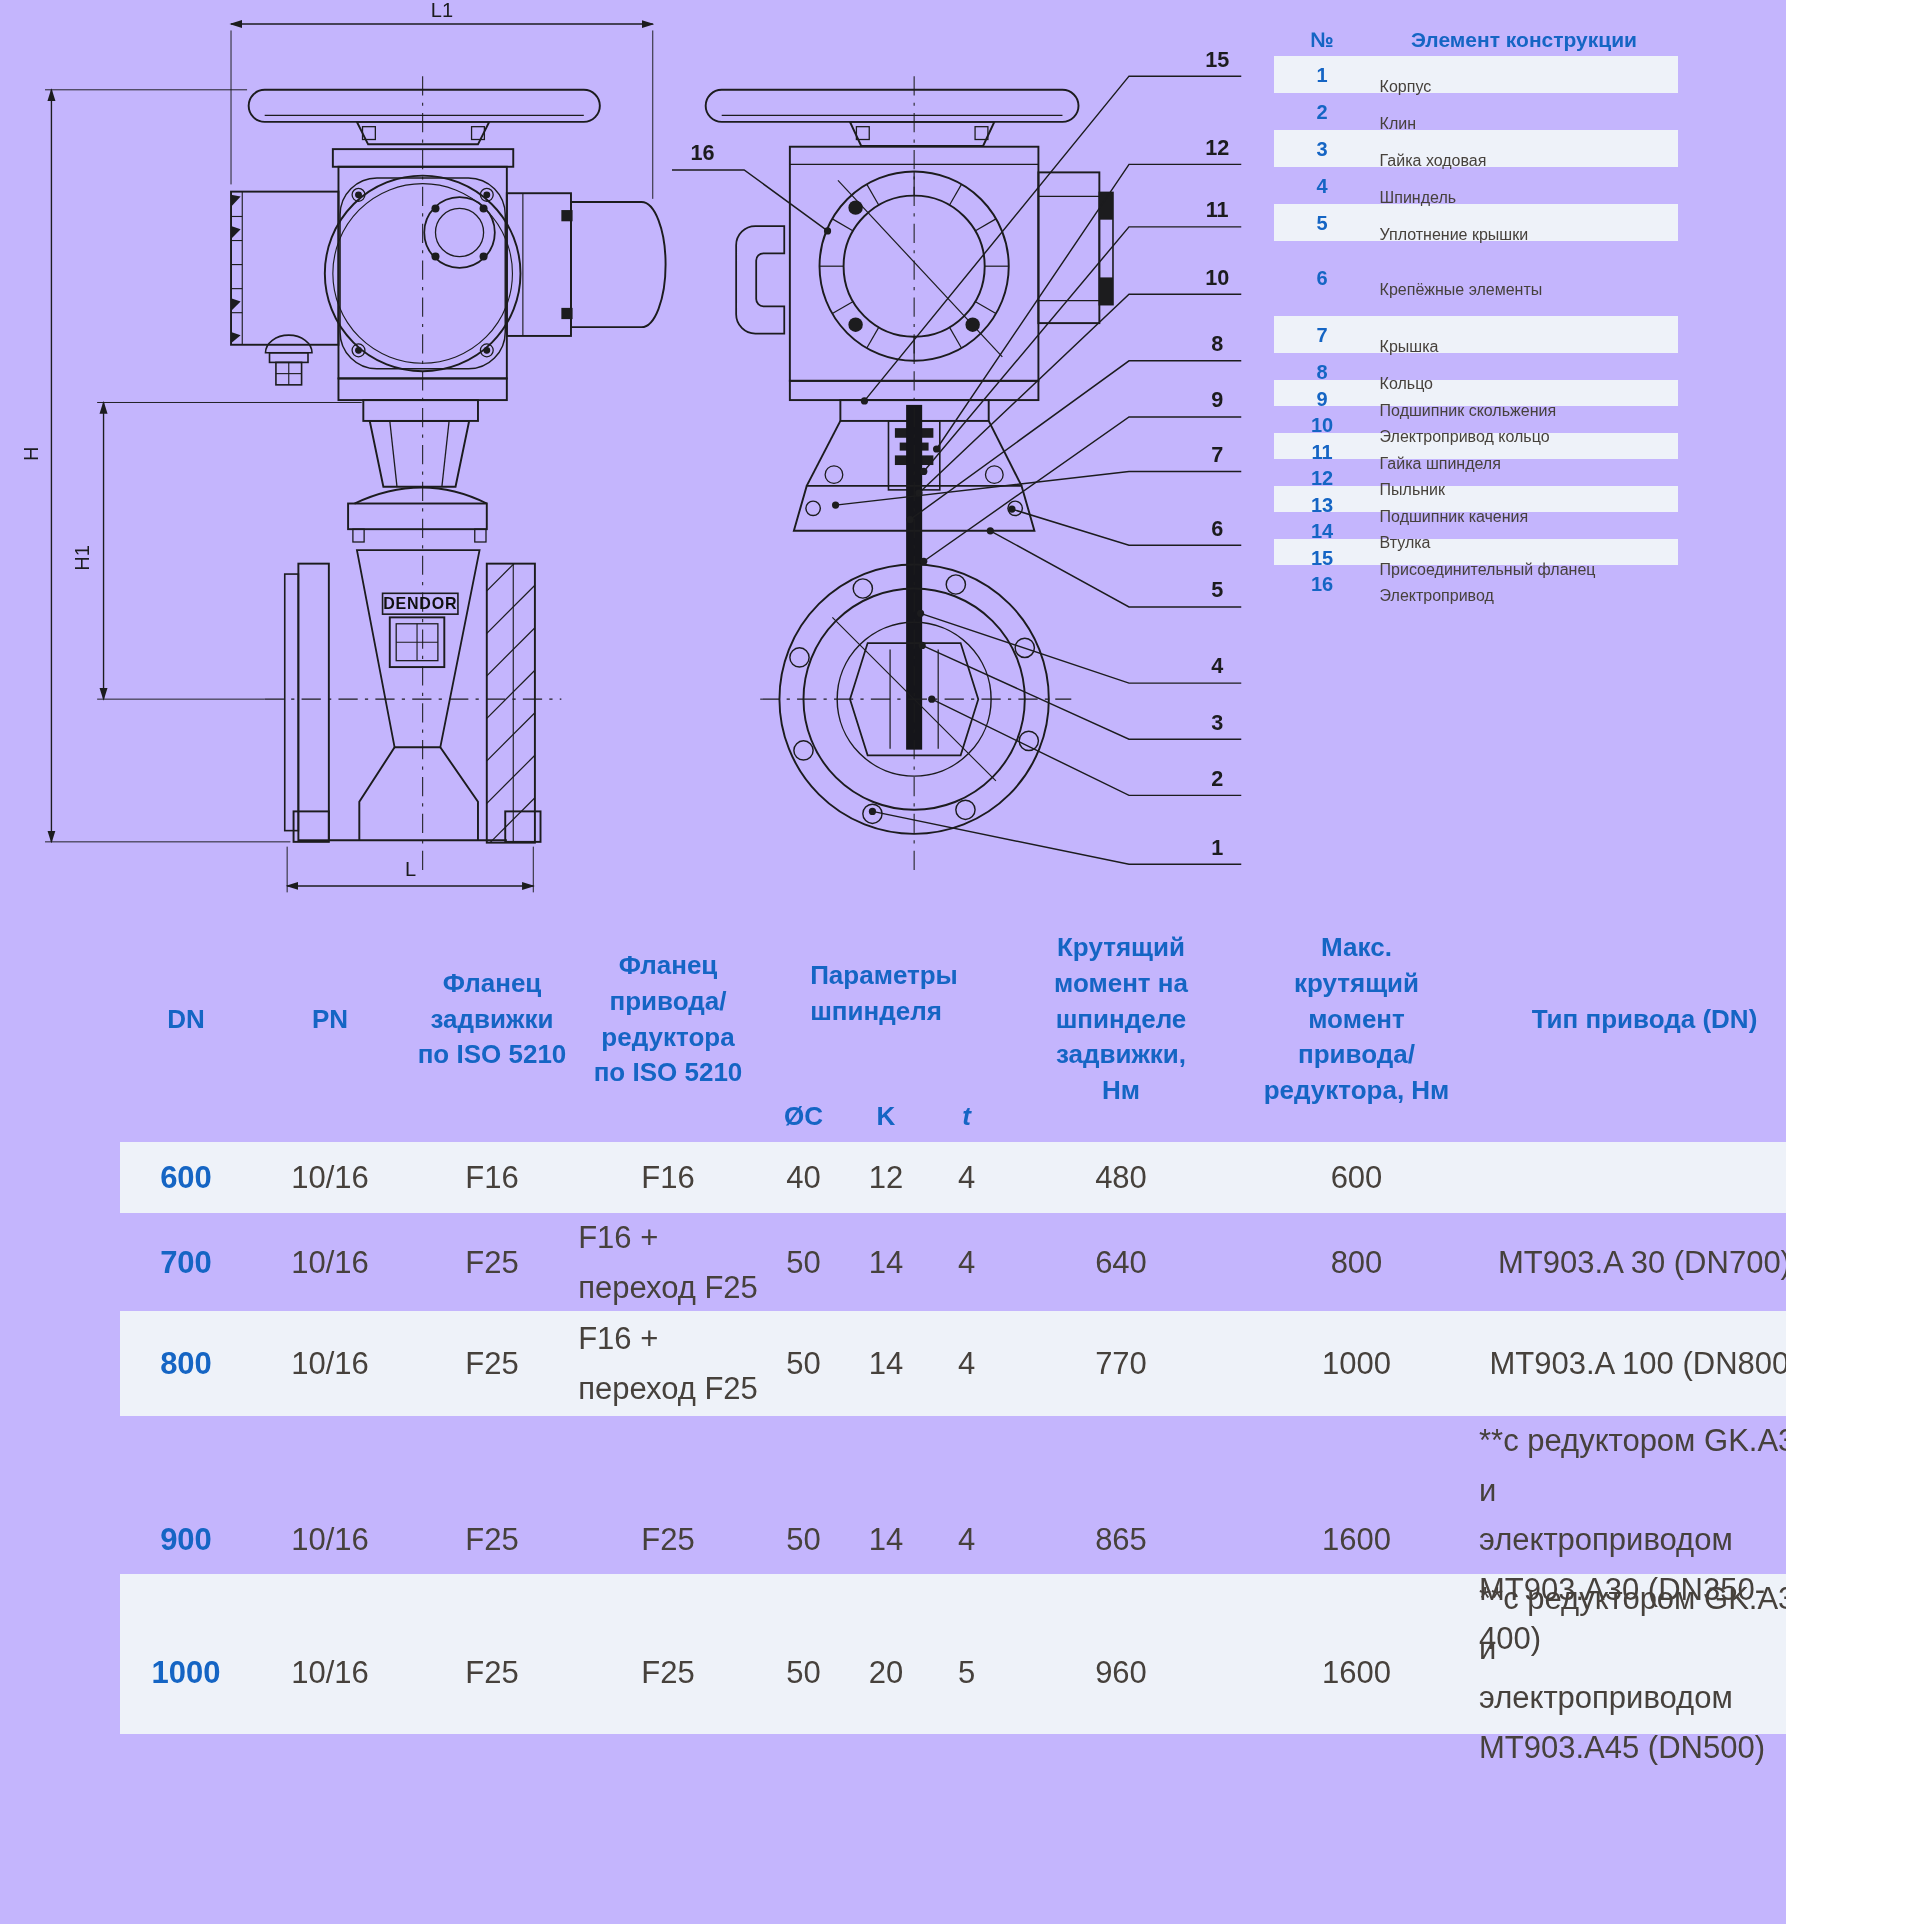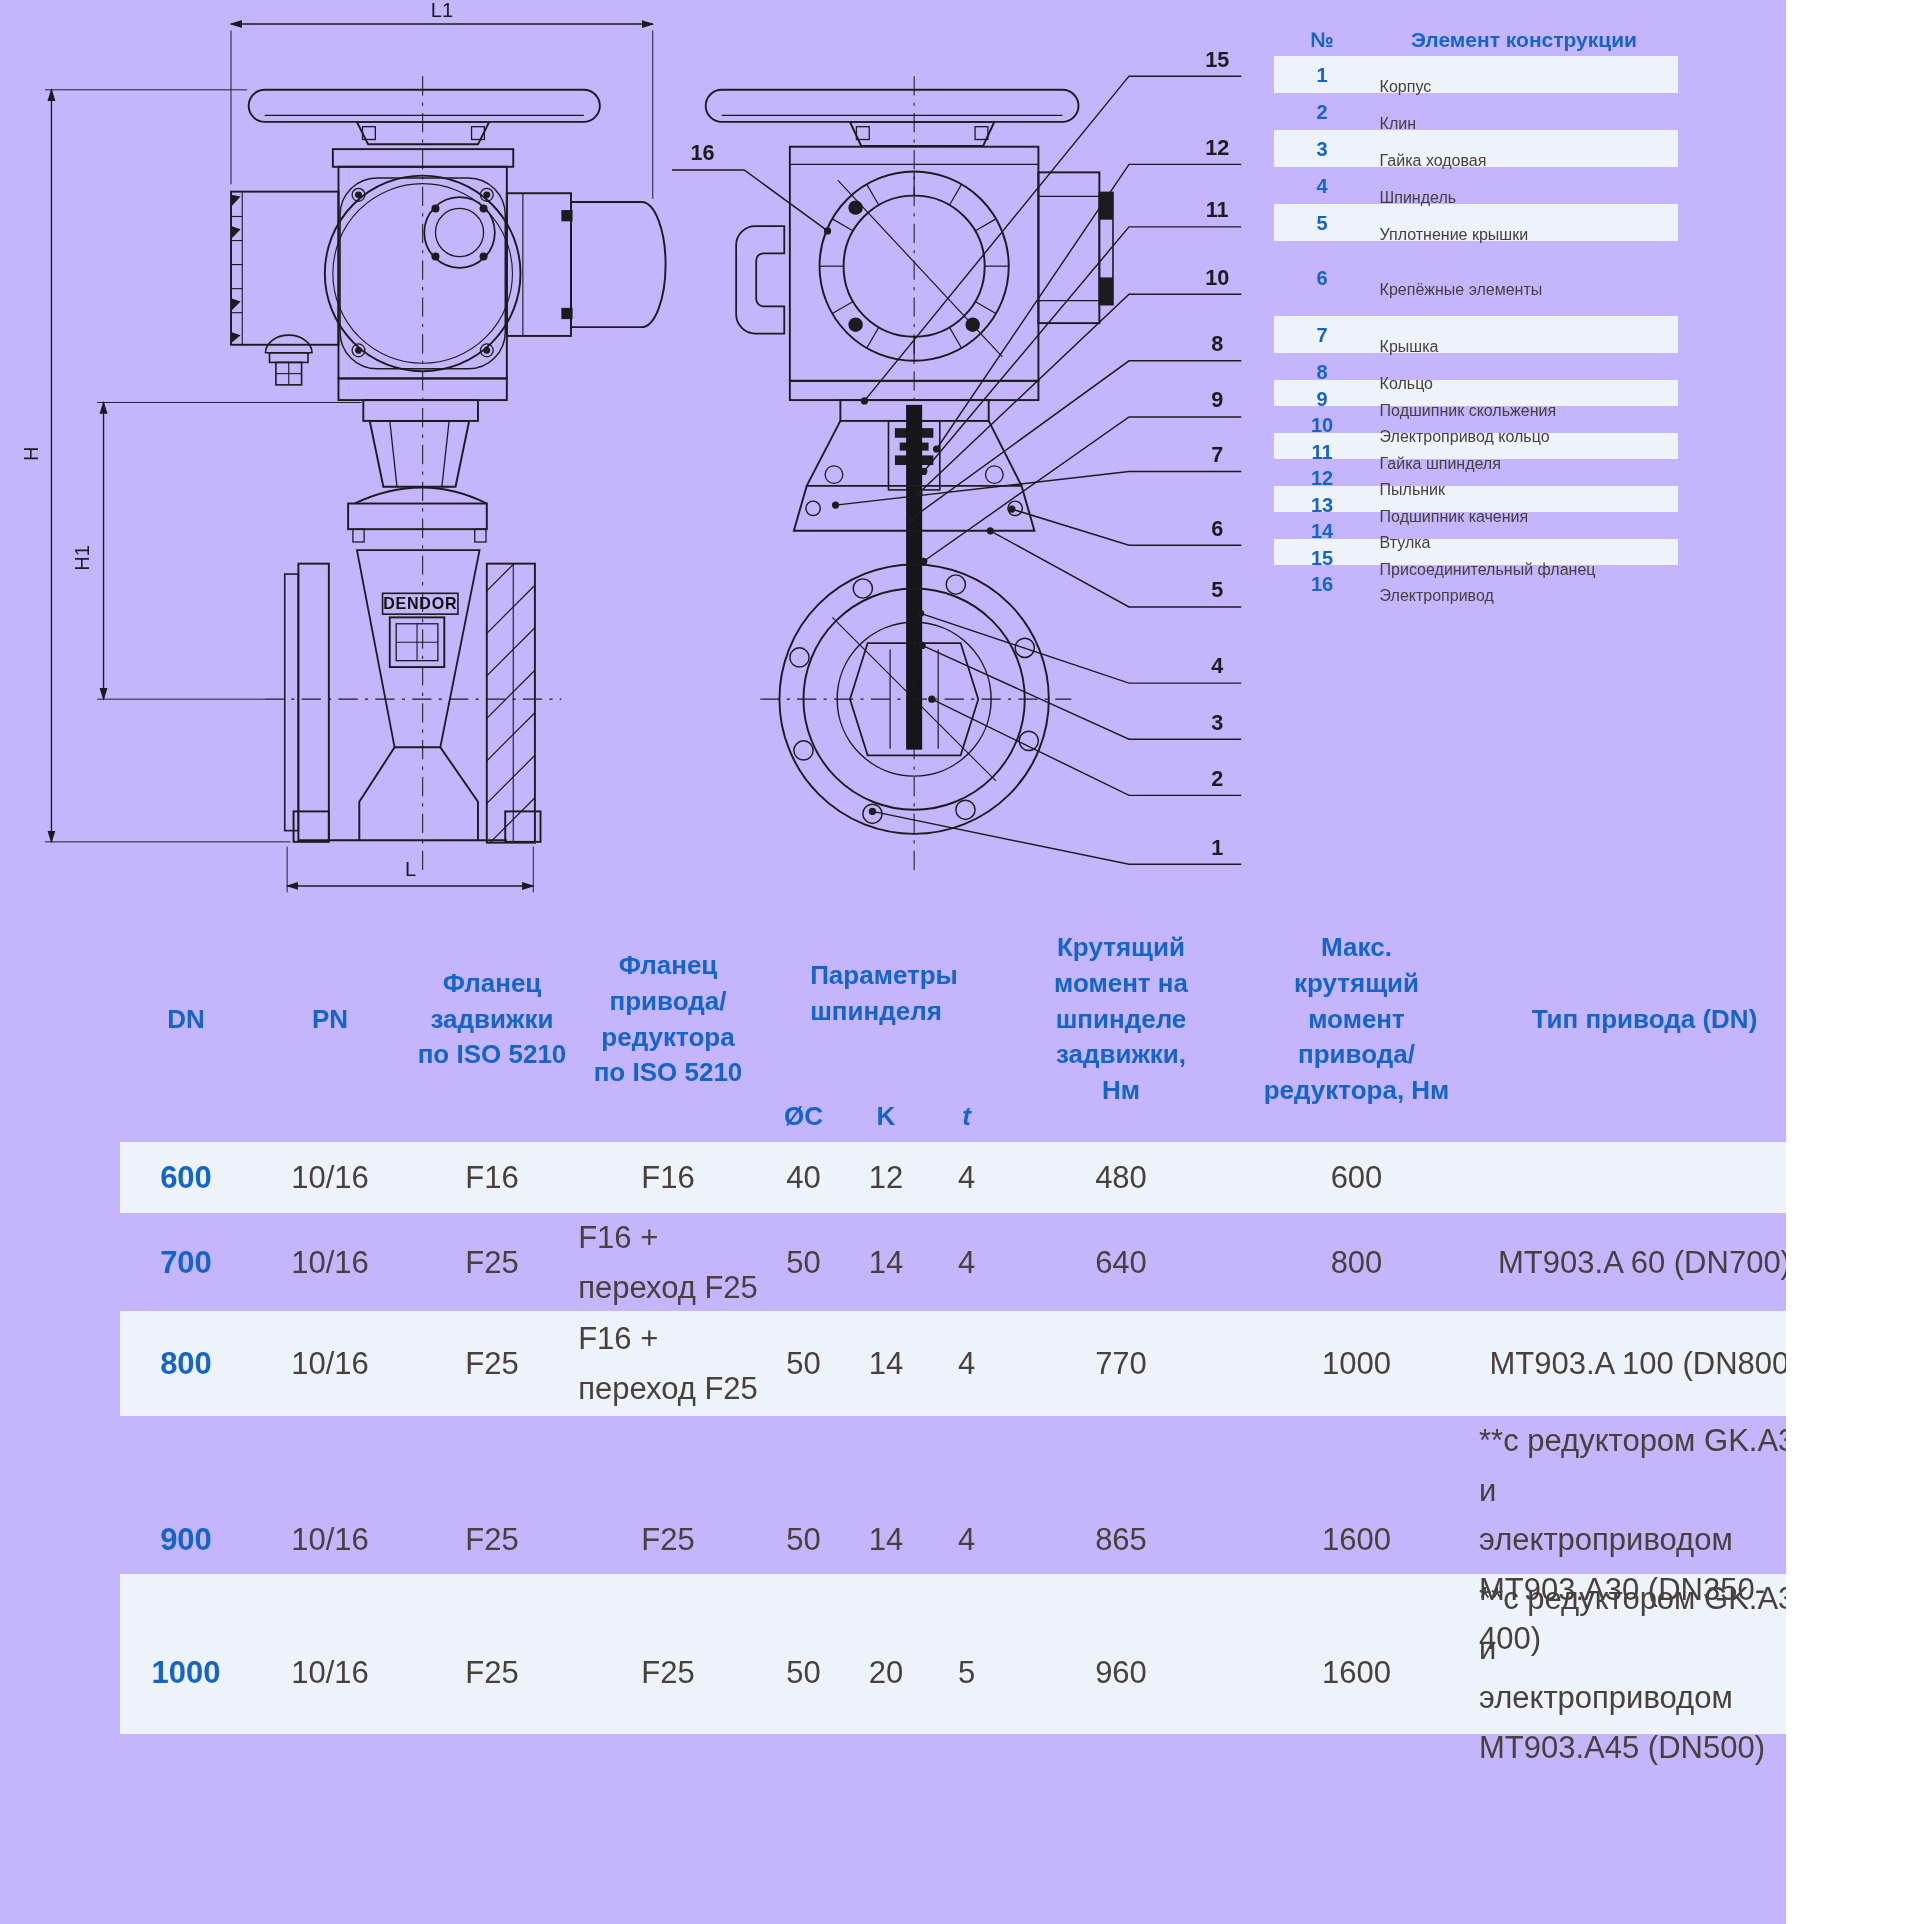--- a/index.html
+++ b/index.html
@@ -443,21 +443,21 @@
       <div class="td dn">700</div>
       <div class="td">10/16</div>
       <div class="td">F25</div>
       <div class="td">F16 +
 переход F25</div>
       <div class="td">50</div>
       <div class="td">14</div>
       <div class="td">4</div>
       <div class="td">640</div>
       <div class="td">800</div>
-      <div class="td">MT903.A 60 (DN700)</div>
+      <div class="td">MT903.A 30 (DN700)</div>
     </div>
     <div class="t-row t-cols r2 band">
       <div class="td dn">800</div>
       <div class="td">10/16</div>
       <div class="td">F25</div>
       <div class="td">F16 +
 переход F25</div>
       <div class="td">50</div>
       <div class="td">14</div>
       <div class="td">4</div>

